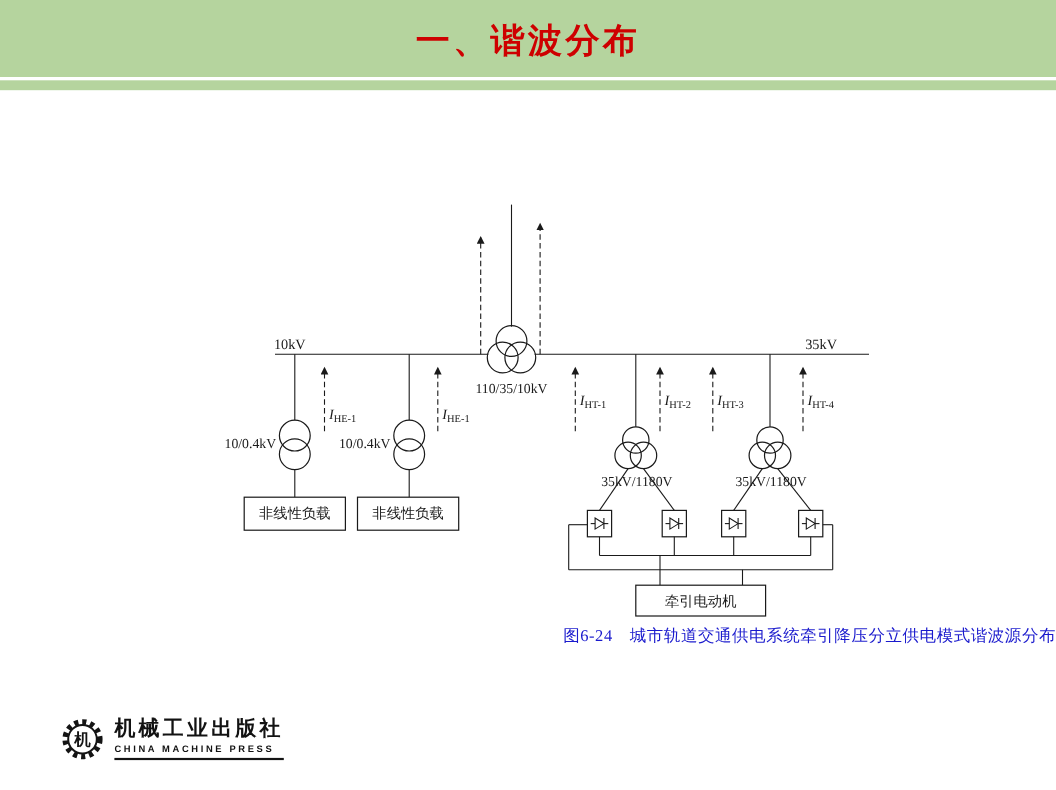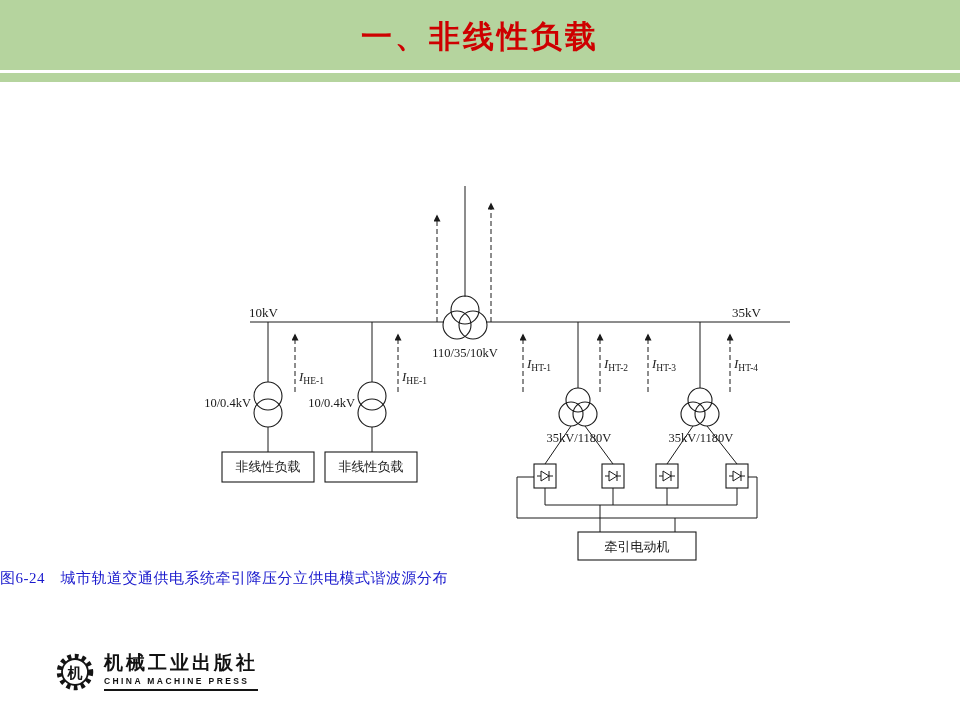--- a/index.html
+++ b/index.html
@@ -36,51 +36,51 @@
   .boxr   { stroke: #1a1a1a; stroke-width: 1.1; fill: #ffffff; }
   .lbl    { font-family: "Liberation Serif", serif; font-size: 13px; fill: #1a1a1a; }
   .lbl-s  { font-family: "Liberation Serif", serif; font-size: 12.5px; fill: #1a1a1a; }
   .lbl-cn { font-family: "Liberation Serif", serif; font-size: 13px; fill: #1a1a1a; }
   .cur-i  { font-family: "Liberation Serif", serif; font-style: italic; font-size: 13px; fill: #1a1a1a; }
   .cur-sub{ font-family: "Liberation Serif", serif; font-size: 9.5px; fill: #1a1a1a; }
 
   
   .caption {
     position: absolute; top: 569px; left: 0; width: 100%;
-    text-align: left;
+    text-align: right;
     color: #1a1acd;
     font-family: "Liberation Serif", serif;
     font-size: 15px;
     letter-spacing: 0.5px;
   }
 
   
   .logo {
     position: absolute; left: 55px; bottom: 26px;
     display: flex; align-items: center; gap: 9px;
   }
   .logo-text {
     display: flex; flex-direction: column;
     border-bottom: 2px solid #141414;
     padding-bottom: 3px;
   }
-  .logo-cn { font-size: 19px; font-weight: bold; letter-spacing: 3px; color: #121212; line-height: 1.1; }
+  .logo-cn { font-size: 19px; font-weight: bold; letter-spacing: 3px; color: #121212; line-height: 1.1; font-family: Liberation Mono, monospace; }
   .logo-en { font-size: 8.5px; font-weight: bold; letter-spacing: 2.4px; color: #121212; margin-top: 2px; }
   .website {
     position: absolute; right: 60px; bottom: 22px;
     font-size: 18px; color: #3d3d3d; letter-spacing: 0.5px;
   }
 </style>
 </head>
 <body>
 
 <div class="slide">
 
   <div class="header">
-    <div class="header-title">一、非线性负载</div>
+    <div class="header-title">一、谐波分布</div>
   </div>
   <div class="header-gap"></div>
   <div class="header-strip"></div>
 
   <svg class="diagram-svg" viewBox="0 0 960 718">
     <defs>
       <marker id="arr" markerWidth="9" markerHeight="9" refX="5.5" refY="3.5" orient="auto">
         <path d="M0 0 L7 3.5 L0 7 Z" fill="#1a1a1a"></path>
       </marker>
     </defs>

